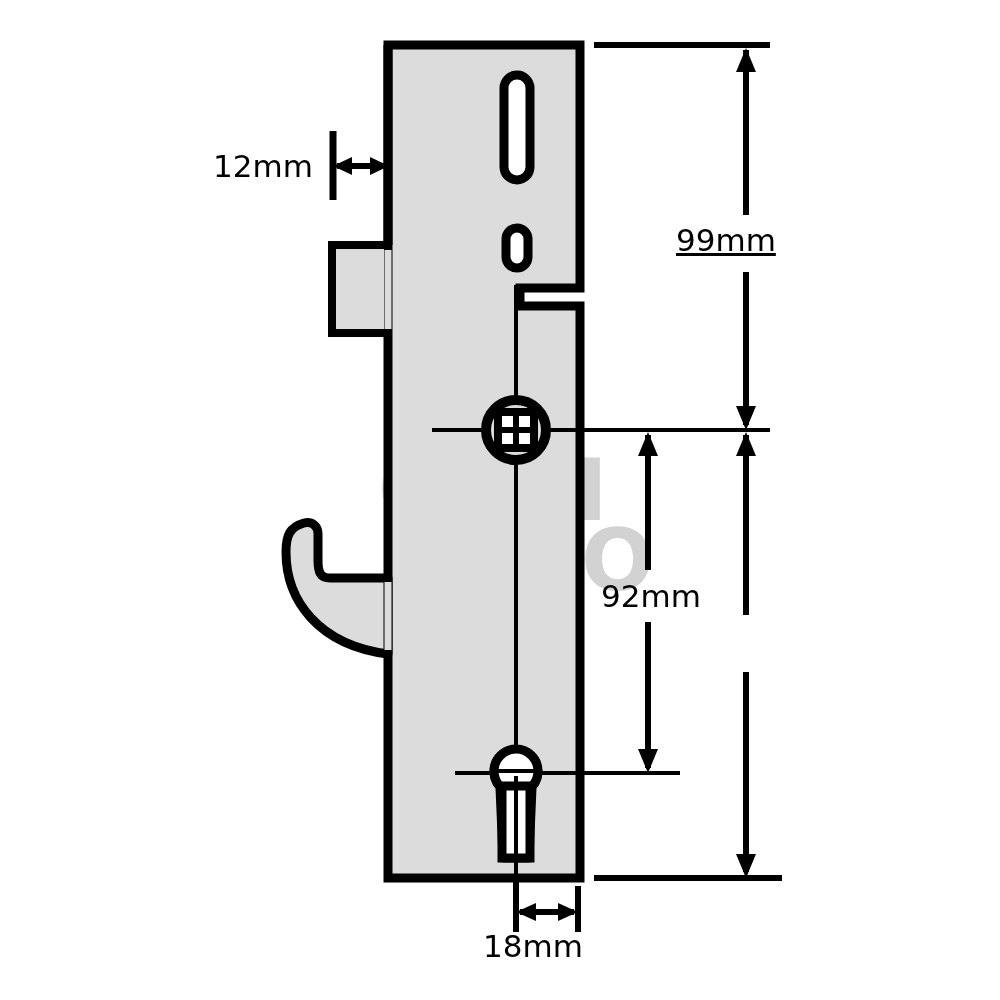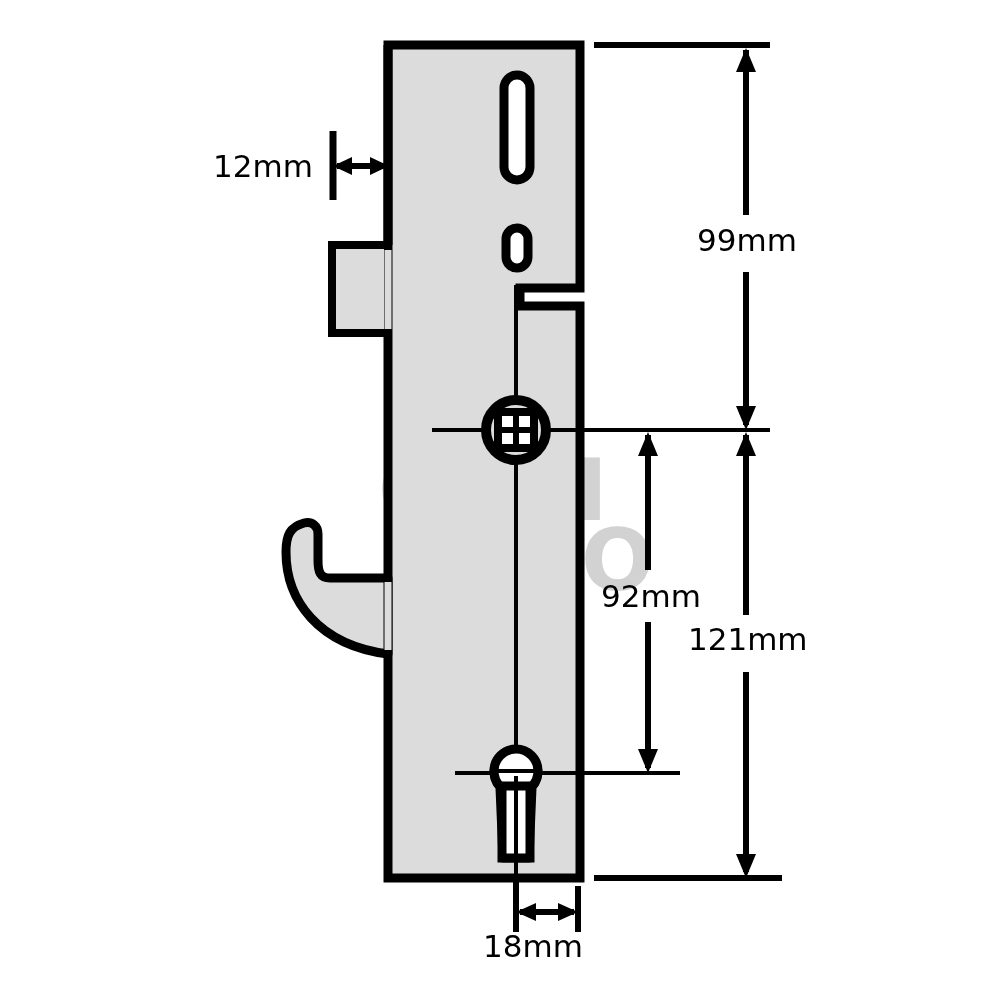--- a/index.html
+++ b/index.html
@@ -130,21 +130,20 @@
     <line x1="516" y1="882" x2="516" y2="932" stroke="#000000" stroke-width="6"></line>
     <line x1="578" y1="886" x2="578" y2="932" stroke="#000000" stroke-width="6"></line>
     <line x1="520" y1="912" x2="574" y2="912" stroke="#000000" stroke-width="6"></line>
     <polygon points="516,912 536,903 536,921" fill="#000000"></polygon>
     <polygon points="578,912 558,903 558,921" fill="#000000"></polygon>
 
   </svg>
 
   <div class="dim-label" style="left:213px; top:148px;">12mm</div>
 
-  <div class="dim-label" style="left:697px; top:222px;">99mm</div>
+  <div class="dim-label" style="left:676px; top:222px;text-decoration:underline;">99mm</div>
 
   <div class="dim-label" style="left:601px; top:578px;">92mm</div>
 
-  <div class="dim-label" style="left:688px; top:621px;">121mm</div>
 
   <div class="dim-label" style="left:483px; top:928px;">18mm</div>
 
 </div>
 
 </body></html>

